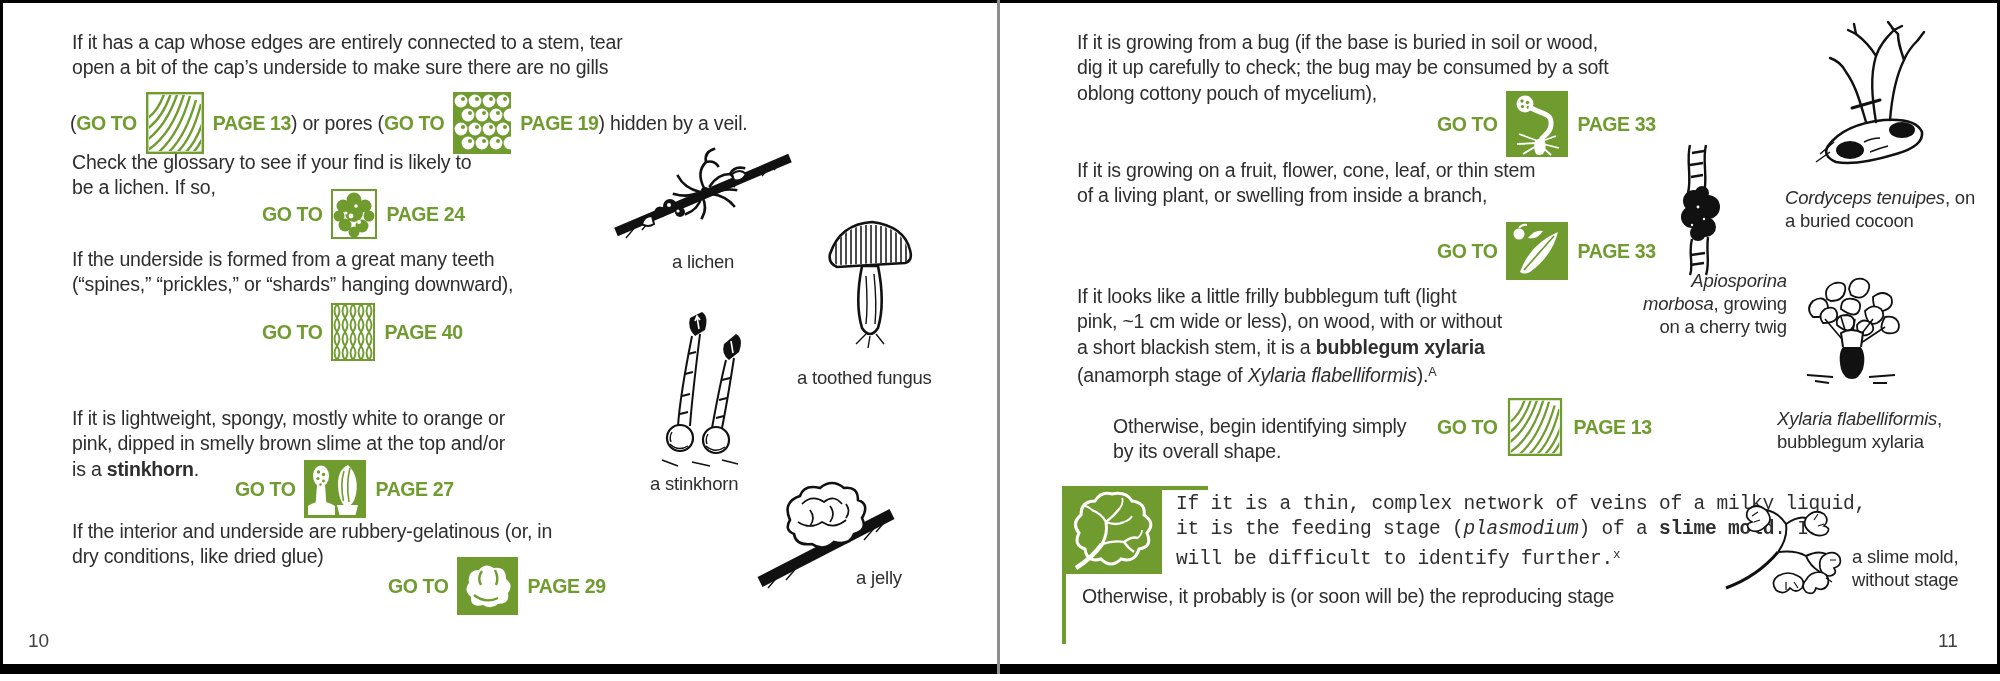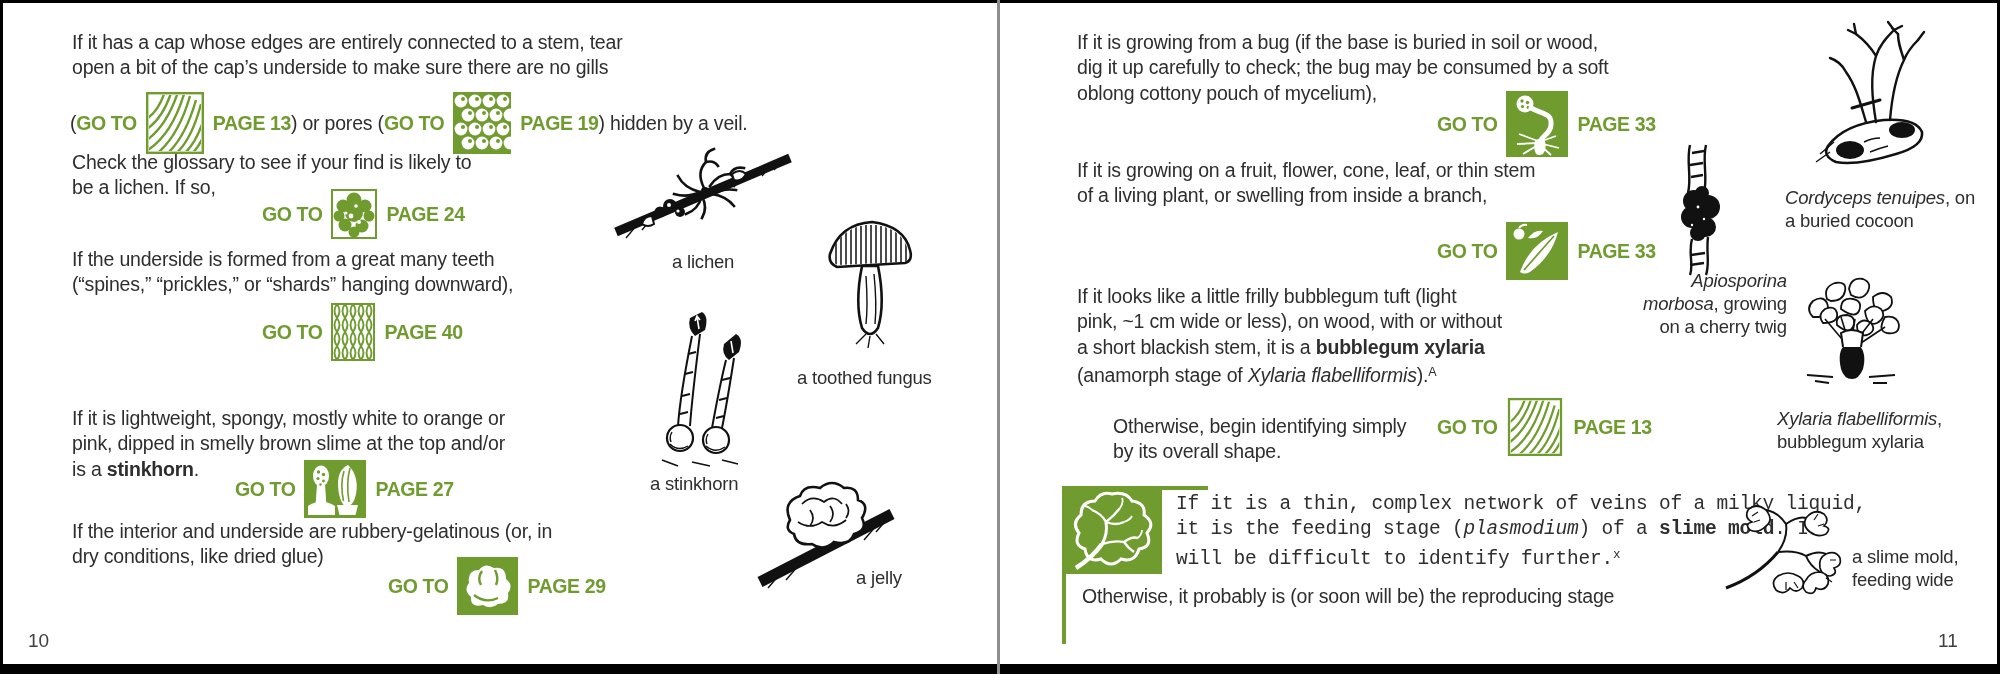--- a/index.html
+++ b/index.html
@@ -492,16 +492,16 @@
       <path d="M104 66 q10 -4 14 4 q2 8 -6 10 q4 6 -4 8 q-8 0 -10 -8 q-2 -10 6 -14 z"></path>
       <path d="M98 84 q10 2 8 12 q-4 8 -12 4 q-2 8 -10 4 q-6 -6 0 -12 q4 -8 14 -8 z"></path>
       <path d="M56 88 q-8 6 -2 14 q8 6 14 -2 q6 6 12 0 q4 -8 -4 -12 q-10 -6 -20 0 z"></path>
     </g>
     <g stroke="#111" stroke-width="1.2" fill="none">
       <path d="M36 24 l-6 4 M38 32 l-6 2 M92 32 l4 -6 M96 38 l6 -2 M108 72 l6 0 M104 90 l6 4 M64 94 l0 8 M72 94 l4 6"></path>
     </g>
   </svg>
   <div class="caption" style="left:1852px;top:545px;">
     <div>a slime mold,</div>
-    <div>feeding wide</div>
+    <div>without stage</div>
   </div>
 
 </div>
 
 </body></html>

